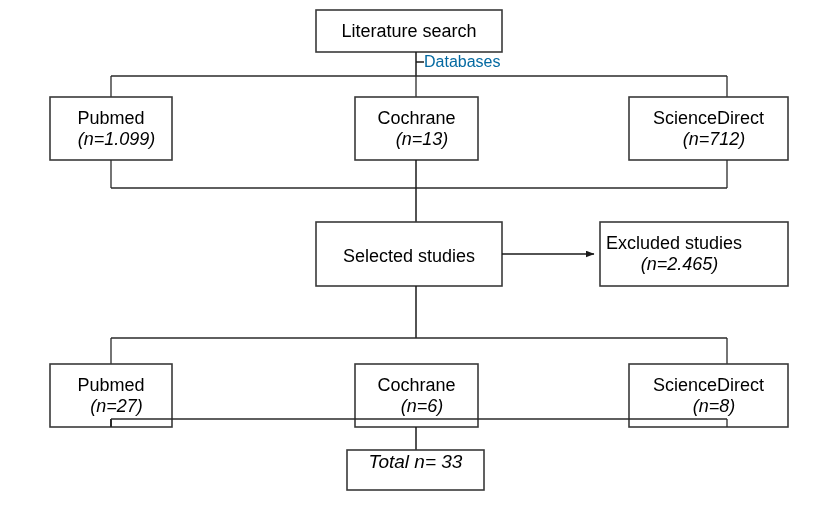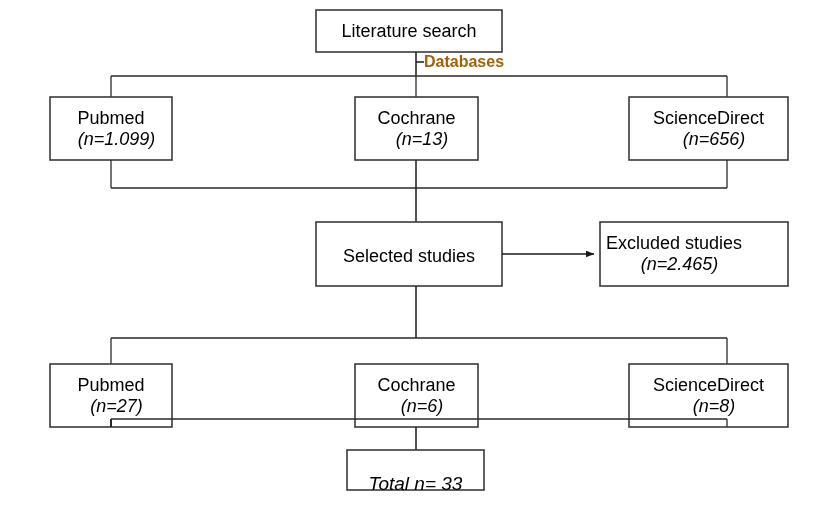--- a/index.html
+++ b/index.html
@@ -67,22 +67,22 @@
   }
   .single-italic {
     font-size: 19px;
     font-style: italic;
     white-space: nowrap;
   }
   .edge-label {
     position: absolute;
     font-family: "Liberation Sans", sans-serif;
     font-size: 16px;
-    font-weight: bold;
-    color: #a16207;
+    font-weight: normal;
+    color: #0369a1;
     white-space: nowrap;
   }
 </style>
 </head>
 <body>
 
 <div id="flowchart-root">
 
   <svg id="flow-svg" viewBox="0 0 838 506">
     <defs>
@@ -159,21 +159,21 @@
     <div class="line2">(n=1.099)</div>
   </div>
 
   <div class="box-label" style="left:355px; top:97px; width:123px; height:63px;">
     <div class="line1">Cochrane</div>
     <div class="line2">(n=13)</div>
   </div>
 
   <div class="box-label" style="left:629px; top:97px; width:159px; height:63px;">
     <div class="line1">ScienceDirect</div>
-    <div class="line2">(n=656)</div>
+    <div class="line2">(n=712)</div>
   </div>
 
   <div class="box-label" style="left:316px; top:222px; width:186px; height:68px;">
     <div class="line1">Selected studies</div>
   </div>
 
   <div class="box-label" style="left:600px; top:222px; width:148px; height:64px;">
     <div class="line1">Excluded studies</div>
     <div class="line2">(n=2.465)</div>
   </div>
@@ -186,17 +186,17 @@
   <div class="box-label" style="left:355px; top:364px; width:123px; height:63px;">
     <div class="line1">Cochrane</div>
     <div class="line2">(n=6)</div>
   </div>
 
   <div class="box-label" style="left:629px; top:364px; width:159px; height:63px;">
     <div class="line1">ScienceDirect</div>
     <div class="line2">(n=8)</div>
   </div>
 
-  <div class="box-label" style="left:347px; top:462px; width:137px; height:44px;">
+  <div class="box-label" style="left:347px; top:440px; width:137px; height:44px;">
     <div class="single-italic">Total  n= 33</div>
   </div>
 
 </div>
 
 </body></html>

